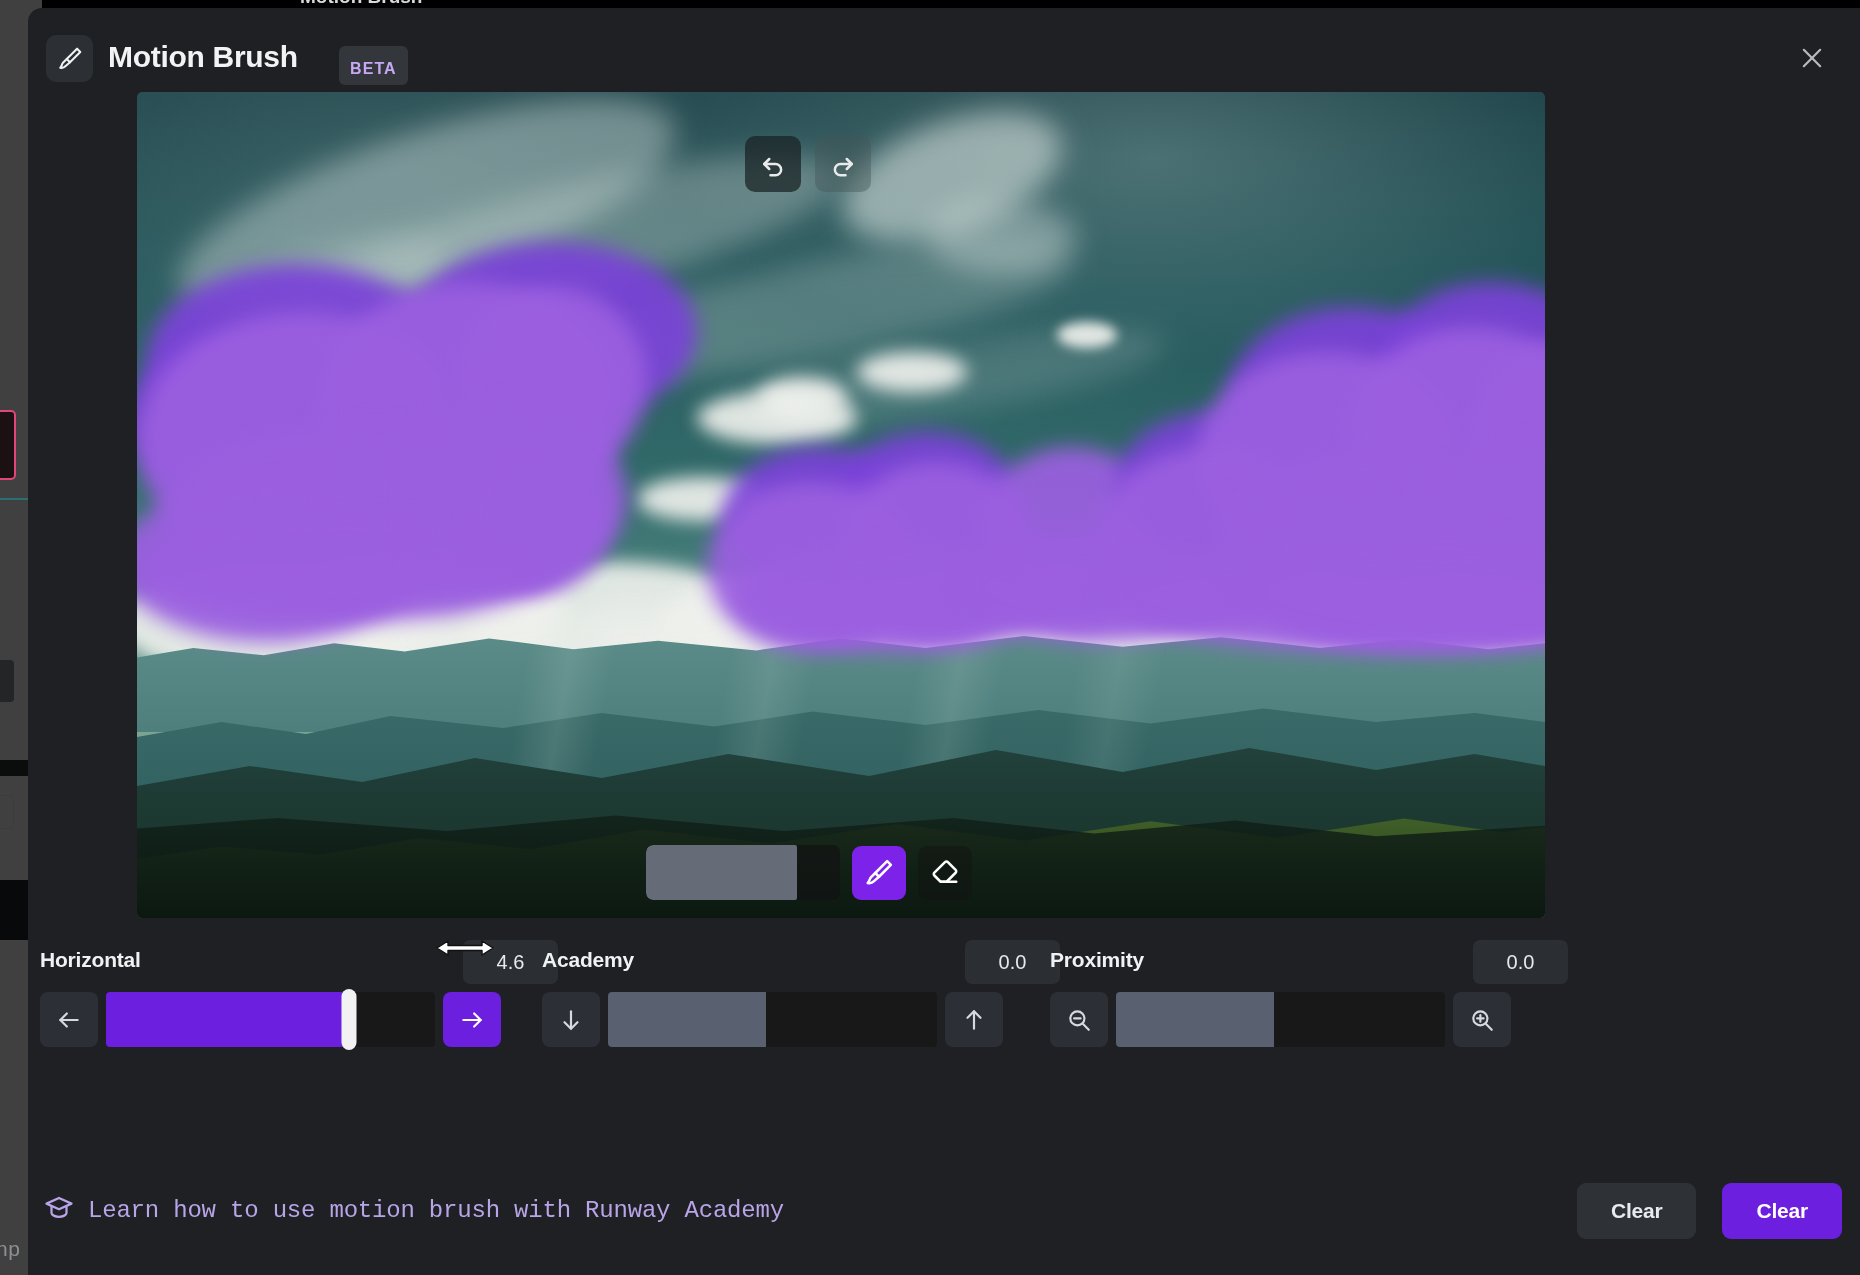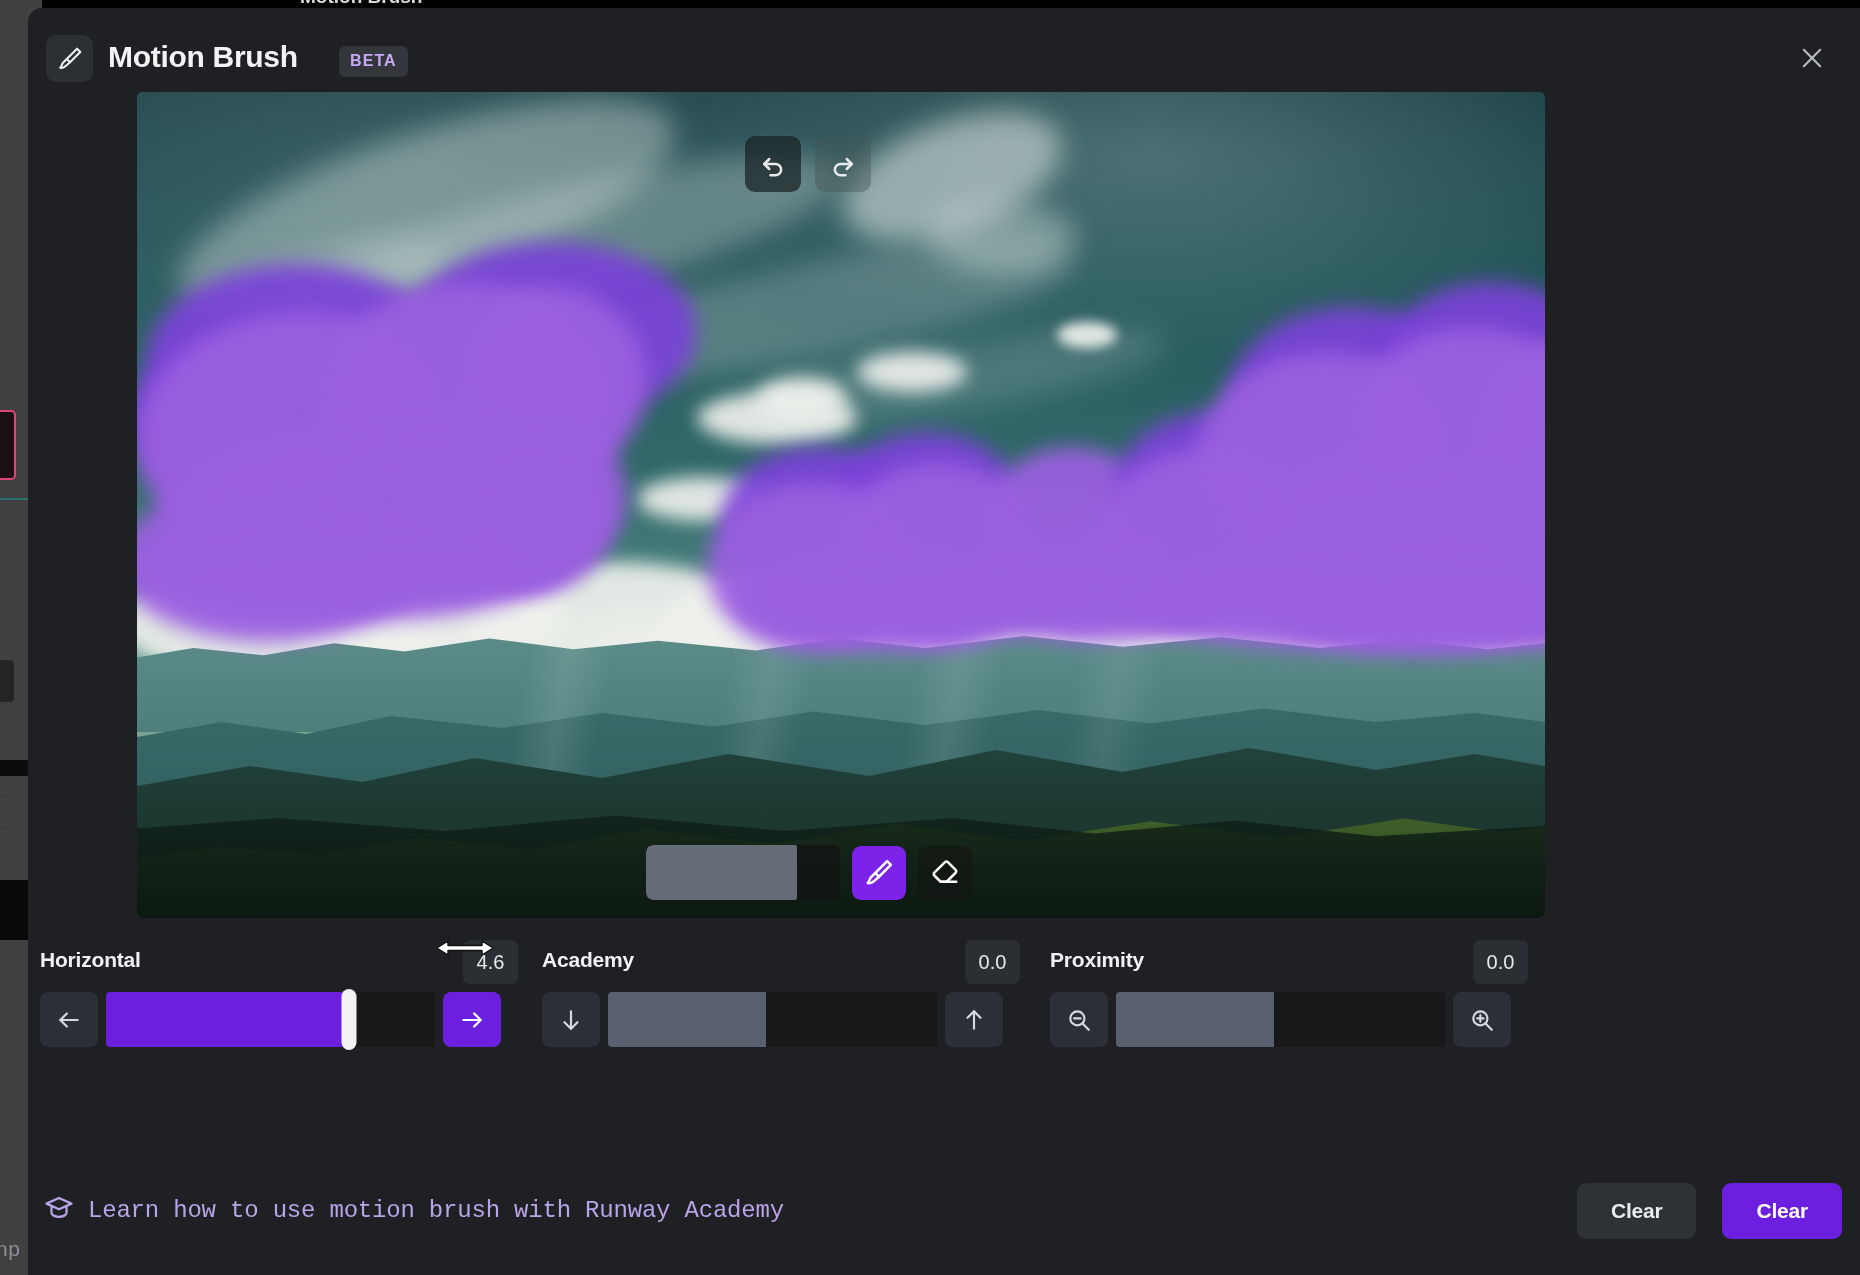--- a/index.html
+++ b/index.html
@@ -72,21 +72,21 @@
     display:flex; align-items:center; justify-content:center;
   }
   #brush-badge svg{ width:26px; height:26px; }
   #panel-title{
     position:absolute; left:80px; top:32px;
     font-size:30px; font-weight:700; color:#f2f3f5; letter-spacing:-.3px;
   }
   #beta-badge{
     position:absolute; left:311px; top:38px;
     background:#33363a; border-radius:6px;
-    padding:6px 11px 7px 11px;
+    padding:14px 11px 7px 11px;
     font-size:16px; font-weight:700; letter-spacing:1.1px;
     color:#c7a8f5;
   }
   #close-btn{
     position:absolute; right:22px; top:24px; width:52px; height:52px;
     display:flex; align-items:center; justify-content:center;
     cursor:pointer; border-radius:8px;
   }
   #close-btn svg{ width:28px; height:28px; }
 
@@ -205,21 +205,21 @@
   #params{
     position:absolute; left:0; top:940px; width:100%; height:170px;
   }
   .param-group{ position:absolute; top:0; }
   .param-label{
     position:absolute; top:0; left:0;
     font-size:21px; font-weight:700; color:#f0f1f3; letter-spacing:-.2px;
   }
   .param-value{
     position:absolute; top:-8px;
-    width:55px; height:44px; border-radius:7px;
+    width:95px; height:44px; border-radius:7px;
     background:#2b2e33;
     display:flex; align-items:center; justify-content:center;
     font-size:20px; color:#e7e9ec; cursor:text;
   }
   .param-controls{
     position:absolute; top:44px; left:0;
     display:flex; align-items:center; gap:8px;
   }
   .step-btn{
     width:58px; height:55px; border-radius:8px;

